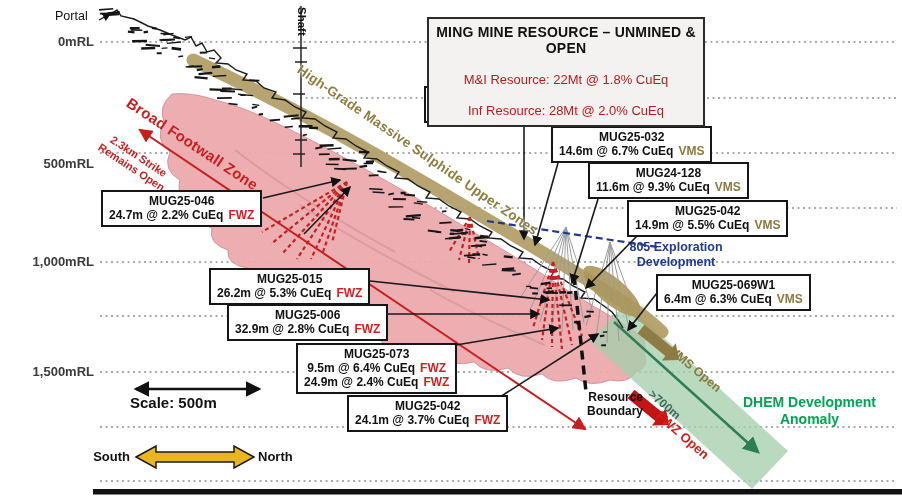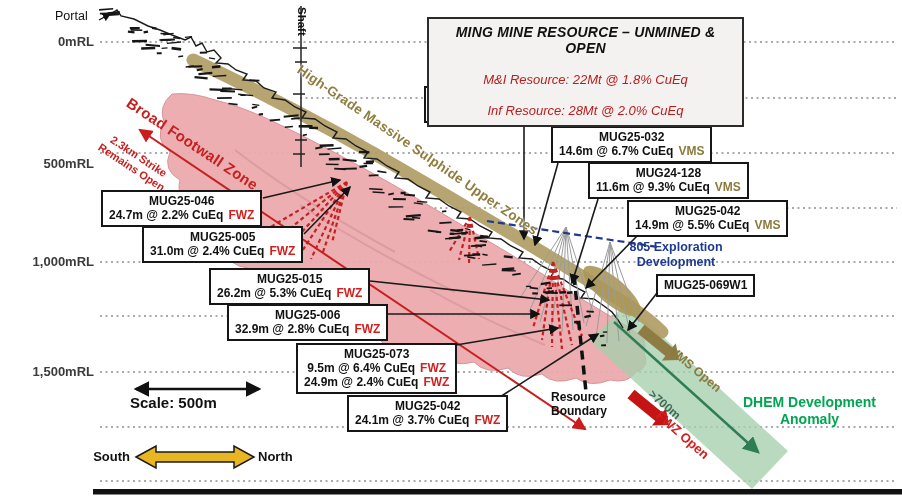--- a/index.html
+++ b/index.html
@@ -2,43 +2,43 @@
 <html><head>
 <meta charset="utf-8">
 <style>
   html,body{margin:0;padding:0;background:#fff;}
   #stage{position:relative;width:902px;height:500px;overflow:hidden;background:#fff;
          font-family:"Liberation Sans","DejaVu Sans",sans-serif;}
   #gfx{position:absolute;left:0;top:0;z-index:1;}
   .lbl{position:absolute;z-index:2;white-space:nowrap;}
   .axis{position:absolute;left:4px;width:90px;text-align:right;font-weight:bold;
         font-size:13px;color:#3b3b3b;z-index:2;}
-  .titlebox{position:absolute;left:427px;top:17px;width:317px;box-sizing:border-box;
+  .titlebox{position:absolute;left:427px;top:17px;width:278px;box-sizing:border-box;
         background:#f4f2f1;border:2px solid #2b2b2b;text-align:center;z-index:4;
-        padding:5px 6px 7px;font-style:italic;}
+        padding:5px 6px 7px;}
   .titlebox .t{font-weight:bold;font-size:14px;color:#111;letter-spacing:.2px;}
   .titlebox .s{font-size:13px;color:#b91c1c;margin-top:16px;}
   .co{position:absolute;background:#fff;border:2px solid #161616;text-align:center;
       padding:2px 6px 3px;white-space:nowrap;z-index:3;}
   .co .nm{font-weight:bold;font-size:12px;color:#111;}
   .co .iv{font-weight:bold;font-size:12px;color:#111;}
   .co .zone{margin-left:5px;font-weight:bold;}
   .rot{transform-origin:0 0;}
   .portal{left:55px;top:9px;font-weight:normal;font-size:12.5px;color:#111;}
   .shaft{left:296px;top:7px;font-weight:bold;font-size:11.5px;color:#111;
          writing-mode:vertical-rl;z-index:2;position:absolute;}
   .bfz{left:133px;top:94px;transform:rotate(33.5deg);font-weight:bold;font-size:15px;
        color:#c81e1e;letter-spacing:.3px;}
   .strike{left:110px;top:130px;transform:rotate(33.5deg);font-weight:bold;font-size:11px;
        color:#c81e1e;text-align:center;line-height:1.2;}
   .hgms{left:303px;top:62px;transform:rotate(34.5deg);font-weight:bold;font-size:13.5px;
        color:#8f7d3e;letter-spacing:.3px;text-shadow:0 0 3px #fff,0 0 3px #fff;}
   .dev{left:609px;top:240px;width:134px;text-align:center;font-weight:bold;
        font-size:12.5px;color:#203a92;line-height:1.2;white-space:normal;}
-  .resb{left:551px;top:390px;width:92px;text-align:left;font-weight:bold;
+  .resb{left:551px;top:390px;width:92px;text-align:right;font-weight:bold;
        font-size:12px;color:#111;line-height:1.2;white-space:normal;}
   .vmsopen{left:676px;top:344px;transform:rotate(40deg);font-weight:bold;font-size:12.5px;color:#8a7a3d;}
   .dist{left:655px;top:387px;transform:rotate(41deg);font-weight:bold;font-size:12px;color:#3e6b57;}
   .fwzopen{left:663px;top:408px;transform:rotate(41deg);font-weight:bold;font-size:13px;color:#d41f1f;}
   .dhem{left:737px;top:394px;width:145px;text-align:center;font-weight:bold;
        font-size:14px;color:#00a551;line-height:1.2;white-space:normal;}
   .scalelbl{left:130px;top:394px;width:135px;text-align:left;font-weight:bold;font-size:15px;color:#111;}
   .south{left:60px;top:449px;width:70px;text-align:right;font-weight:bold;font-size:13px;color:#111;}
   .north{left:258px;top:449px;font-weight:bold;font-size:13px;color:#111;}
 </style>
@@ -332,28 +332,25 @@
   <div class="co" style="left:588px;top:162px">
     <div class="nm">MUG24-128</div>
     <div class="iv"><span>11.6m @ 9.3% CuEq</span><span class="zone" style="color: rgb(138, 122, 61);">VMS</span></div>
   </div>
   <div class="co" style="left:627px;top:200px">
     <div class="nm">MUG25-042</div>
     <div class="iv"><span>14.9m @ 5.5% CuEq</span><span class="zone" style="color: rgb(138, 122, 61);">VMS</span></div>
   </div>
   <div class="co" style="left:656px;top:274px">
     <div class="nm">MUG25-069W1</div>
+    <div class="iv"><span>6.4m @ 6.3% CuEq</span><span class="zone" style="color: rgb(138, 122, 61);">VMS</span></div>
   </div>
   <div class="co" style="left:101px;top:190px">
     <div class="nm">MUG25-046</div>
     <div class="iv"><span>24.7m @ 2.2% CuEq</span><span class="zone" style="color: rgb(212, 31, 31);">FWZ</span></div>
-  </div>
-  <div class="co" style="left:142px;top:226px">
-    <div class="nm">MUG25-005</div>
-    <div class="iv"><span>31.0m @ 2.4% CuEq</span><span class="zone" style="color: rgb(212, 31, 31);">FWZ</span></div>
   </div>
   <div class="co" style="left:209px;top:268px">
     <div class="nm">MUG25-015</div>
     <div class="iv"><span>26.2m @ 5.3% CuEq</span><span class="zone" style="color: rgb(212, 31, 31);">FWZ</span></div>
   </div>
   <div class="co" style="left:227px;top:304px">
     <div class="nm">MUG25-006</div>
     <div class="iv"><span>32.9m @ 2.8% CuEq</span><span class="zone" style="color: rgb(212, 31, 31);">FWZ</span></div>
   </div>
   <div class="co" style="left:296px;top:343px">

